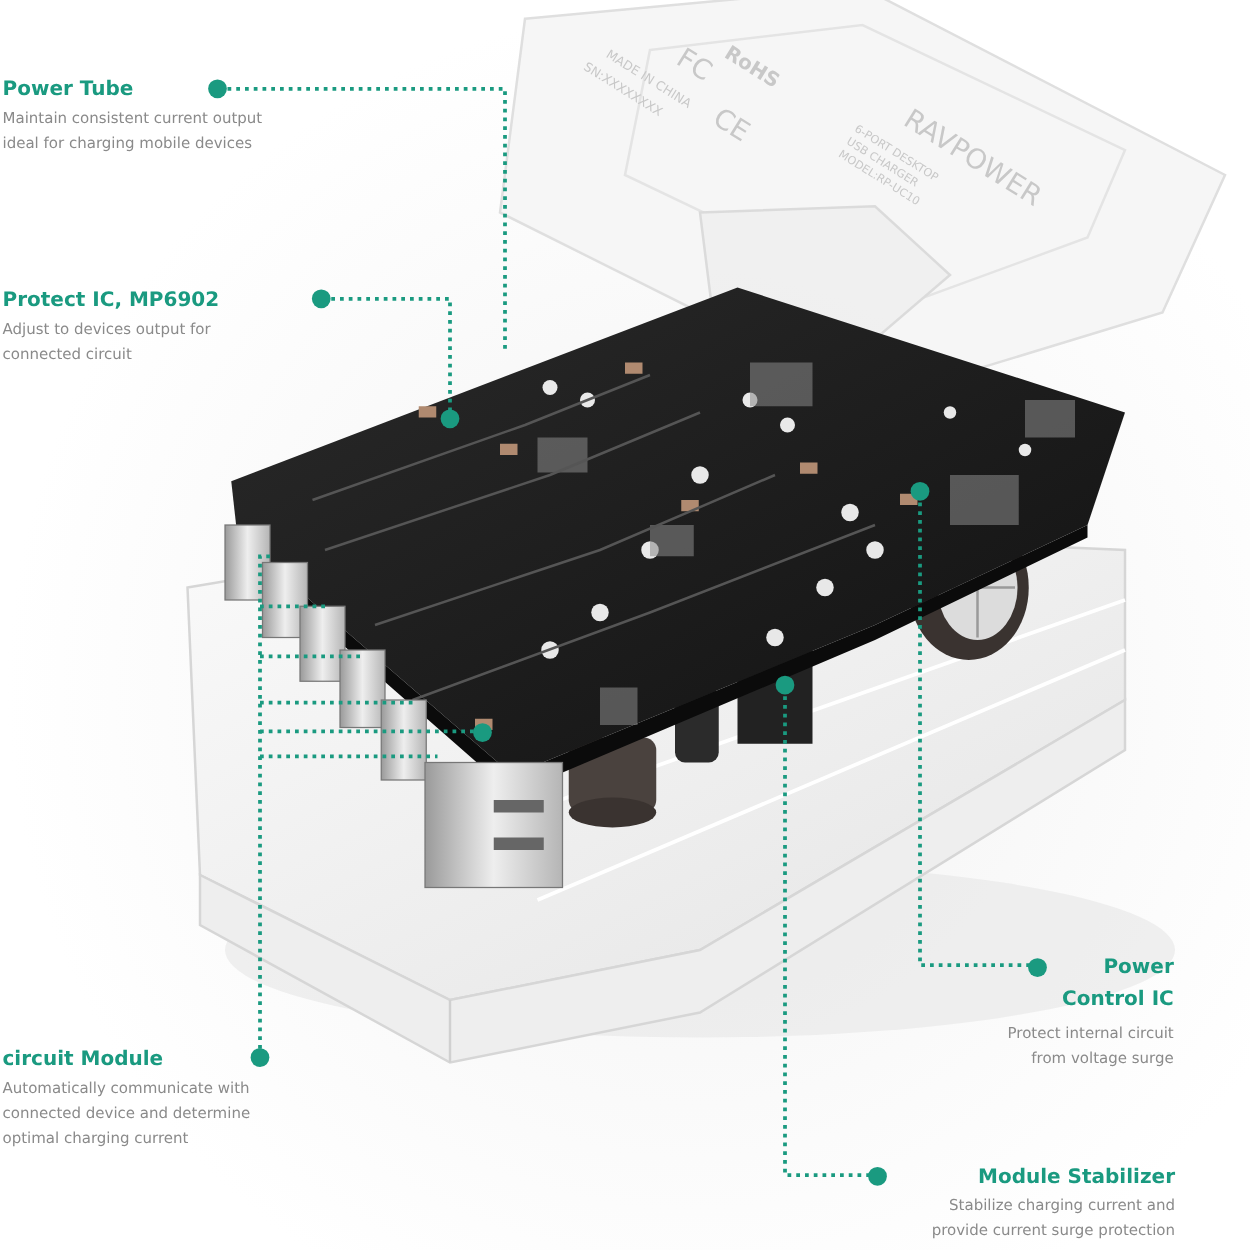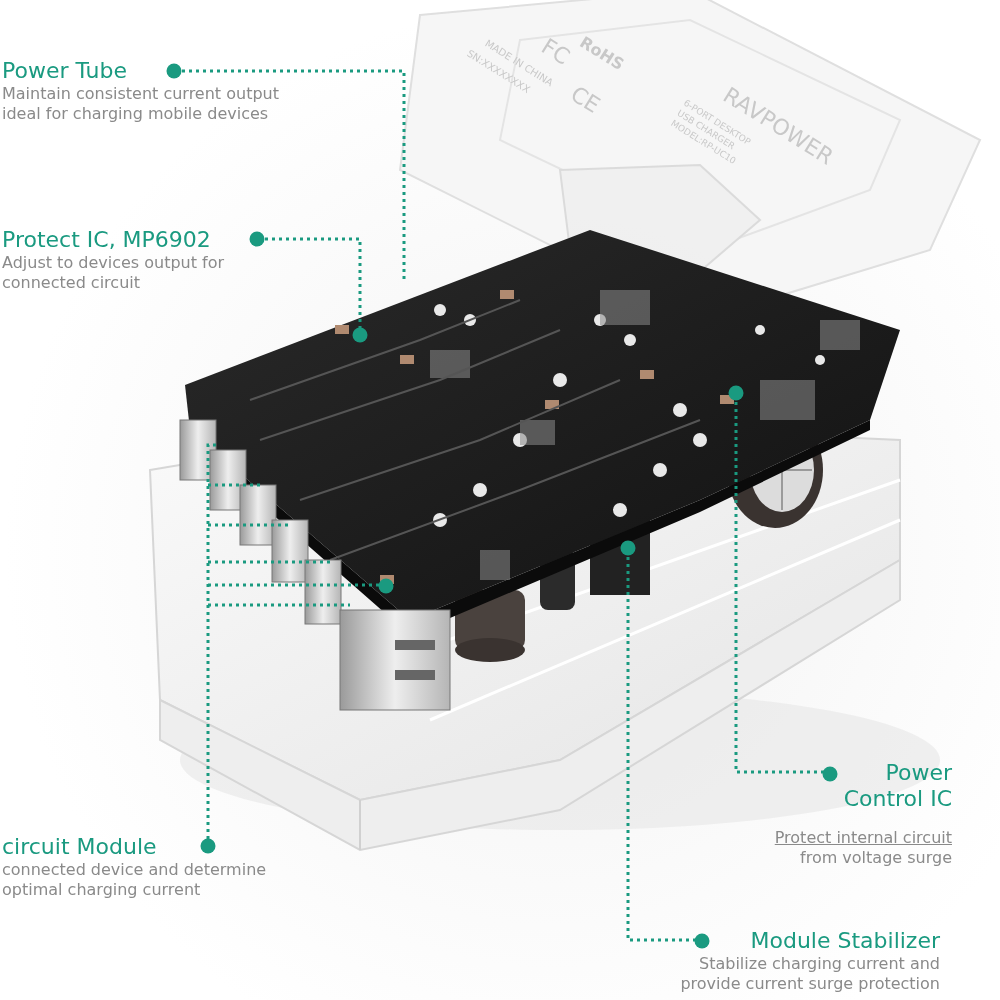--- a/index.html
+++ b/index.html
@@ -5,24 +5,24 @@
   html, body { margin:0; padding:0; }
   body {
     width:1000px; height:1000px; overflow:hidden; position:relative;
     background: radial-gradient(ellipse at 55% 55%, #f2f2f2 0%, #ffffff 70%);
     font-family: "DejaVu Sans", "Liberation Sans", sans-serif;
   }
   .stage { position:absolute; left:0; top:0; width:1000px; height:1000px; }
   .illustration { position:absolute; left:0; top:0; width:1000px; height:1000px; }
   .callout { position:absolute; }
   .callout .title {
-    color:#1a9a80; font-weight:normal; font-size:22px; line-height:26px; white-space:nowrap;
+    color:#1a9a80; font-weight:bold; font-size:16px; line-height:26px; white-space:nowrap;
   }
   .callout .desc {
-    color:#8a8a8a; font-size:16px; line-height:20px; white-space:nowrap;
+    color:#8a8a8a; font-size:12px; line-height:20px; white-space:nowrap;
   }
   .callout.right { text-align:right; }
   .dot {
     position:absolute; width:15px; height:15px; border-radius:50%;
     background:#1a9a80; transform:translate(-50%,-50%);
   }
   .connectors { position:absolute; left:0; top:0; width:1000px; height:1000px; pointer-events:none; }
 </style>
 </head>
 <body>
@@ -184,28 +184,29 @@
   </div>
 
   <div class="callout" style="left:2px;top:227px;">
     <div class="title">Protect IC, MP6902</div>
     <div class="desc">Adjust to devices output for</div>
     <div class="desc">connected circuit</div>
   </div>
 
   <div class="callout" style="left:2px;top:834px;">
     <div class="title">circuit Module</div>
+    <div class="desc">Automatically communicate with</div>
     <div class="desc">connected device and determine</div>
     <div class="desc">optimal charging current</div>
   </div>
 
-  <div class="callout right" style="right:48px;top:760px;">
+  <div class="callout right" style="right:61px;top:760px;">
     <div class="title">Power</div>
     <div class="title">Control IC</div>
-    <div class="desc" style="margin-top:16px;text-decoration:underline;">Protect internal circuit</div>
+    <div class="desc" style="margin-top:4px;">Protect internal circuit</div>
     <div class="desc">from voltage surge</div>
   </div>
 
   <div class="callout right" style="right:60px;top:928px;">
     <div class="title">Module Stabilizer</div>
     <div class="desc">Stabilize charging current and</div>
     <div class="desc">provide current surge protection</div>
   </div>
 
 </div>

